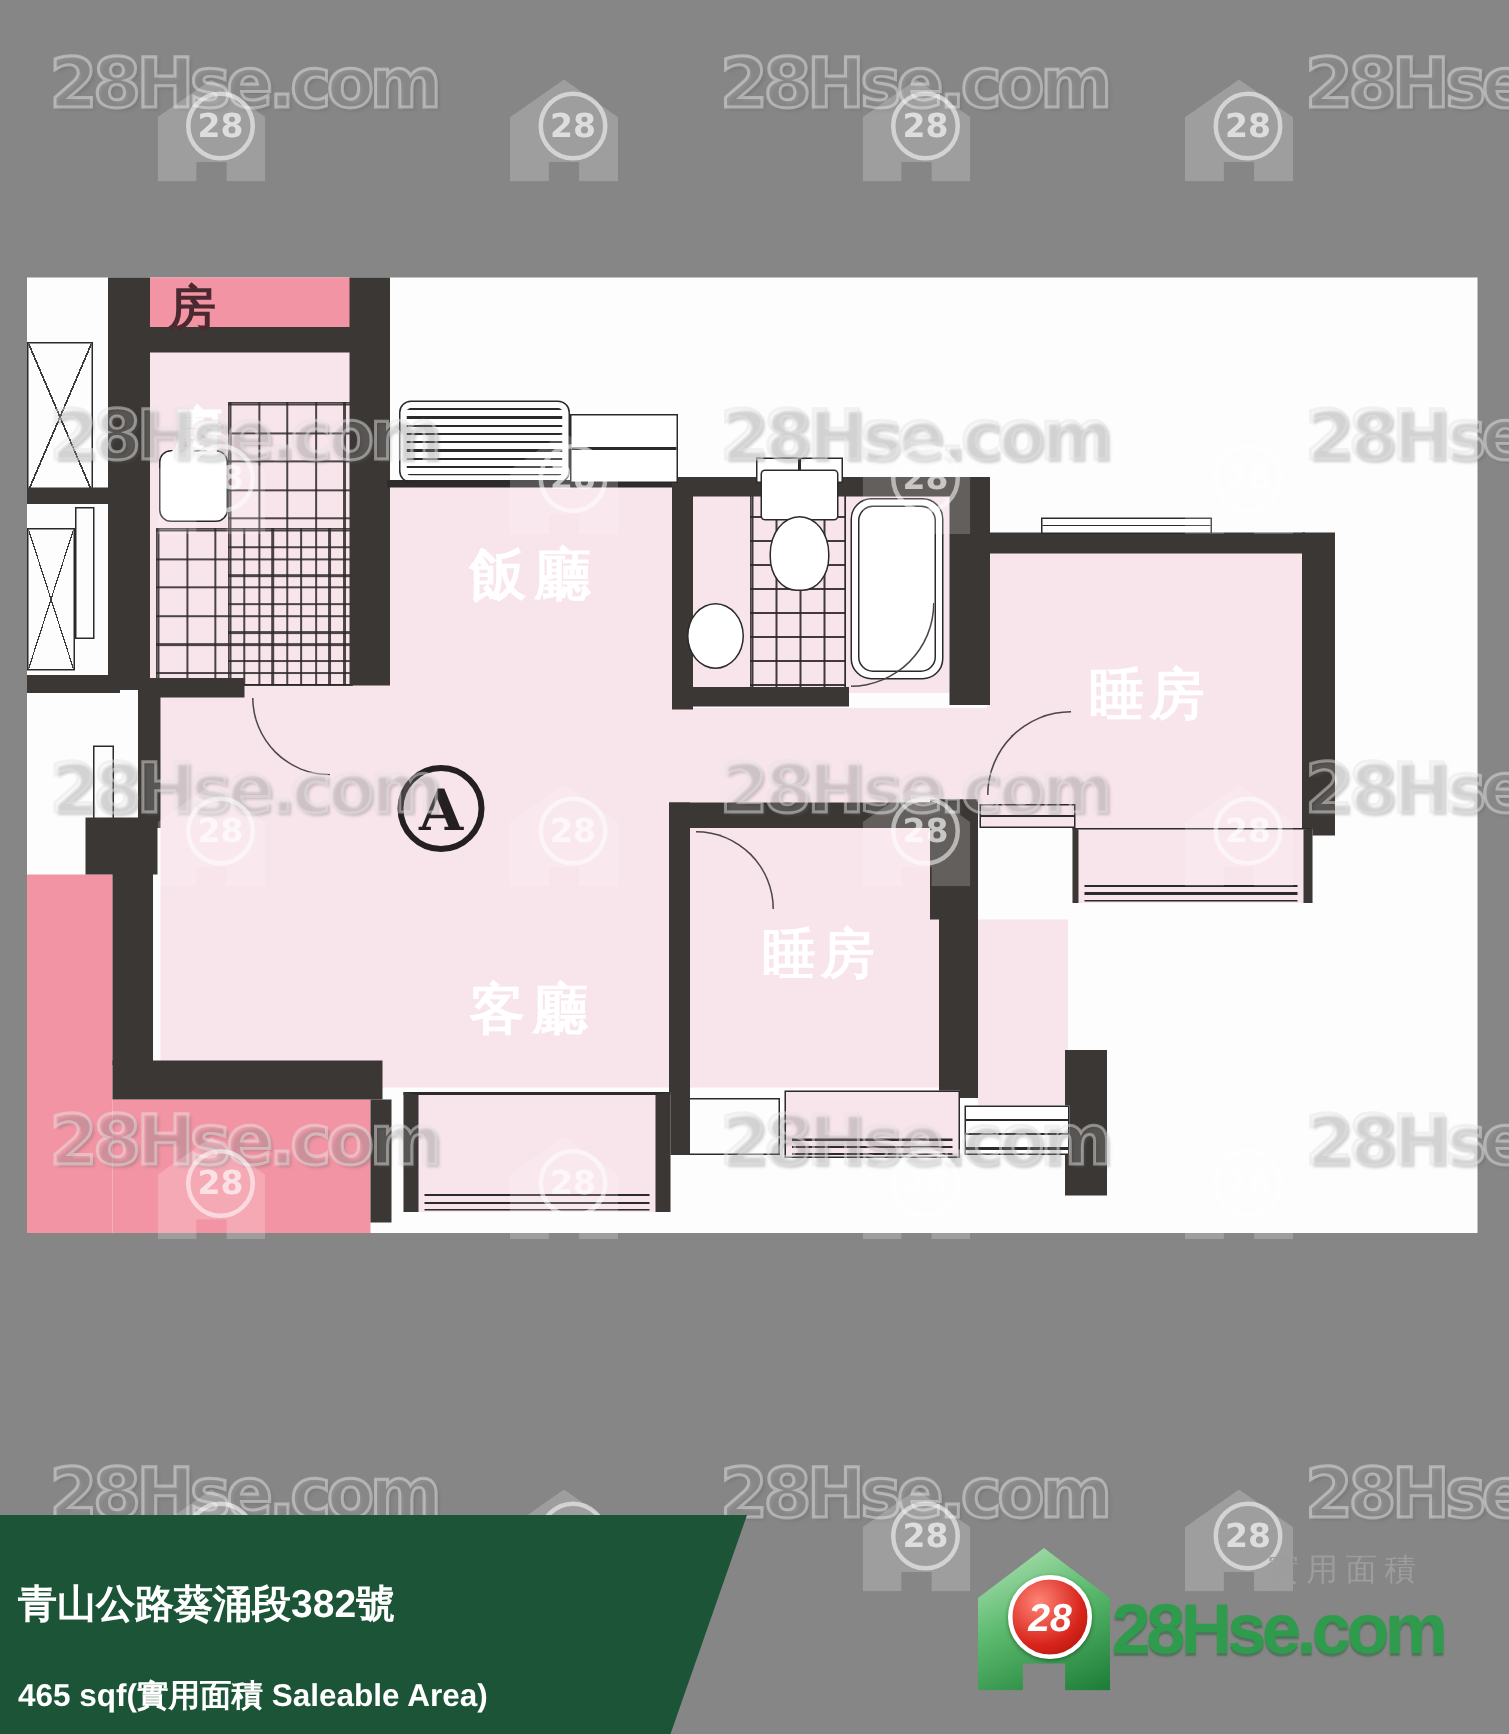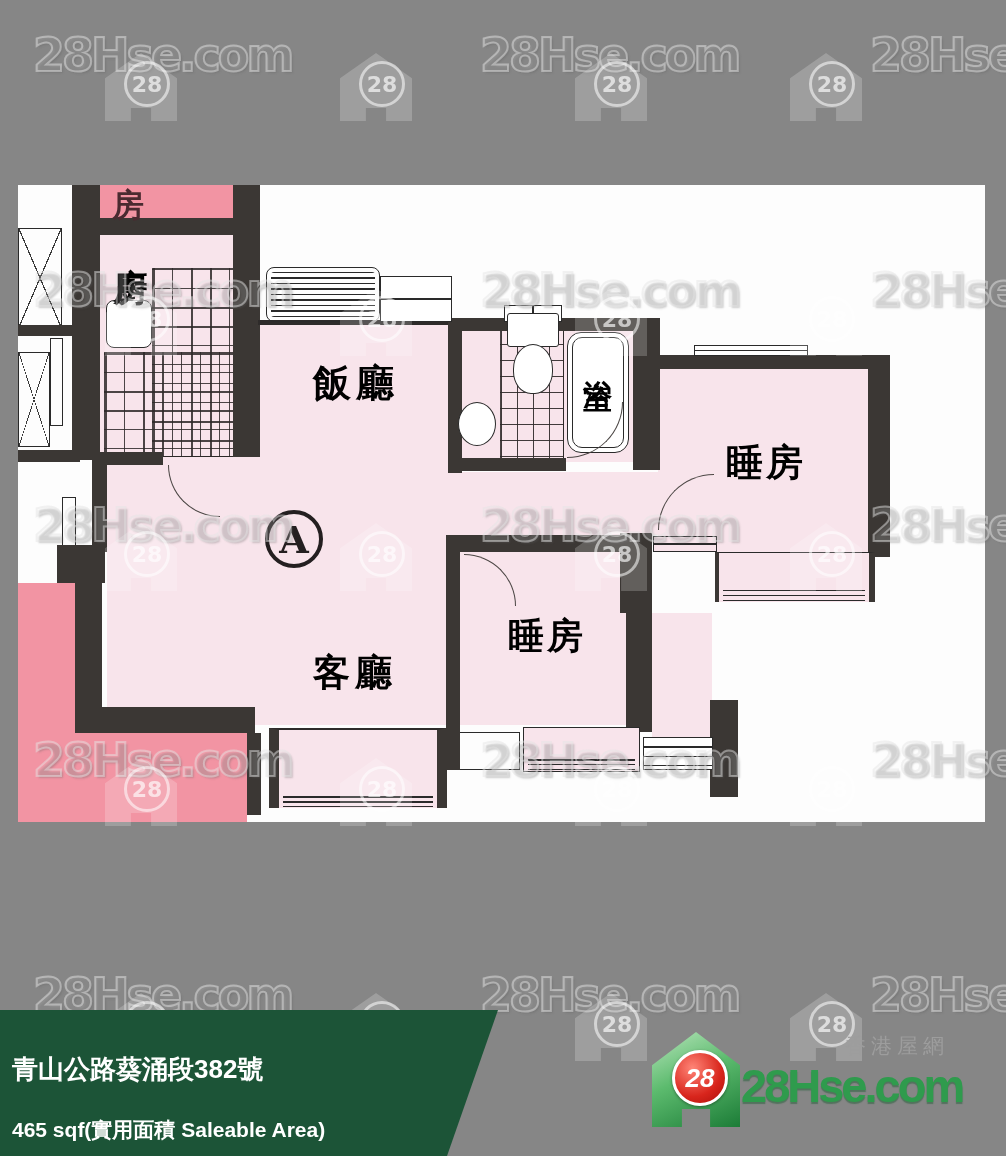--- a/index.html
+++ b/index.html
@@ -16,21 +16,21 @@
     background-image:
       repeating-linear-gradient(to right, rgba(45,40,40,.85) 0, rgba(45,40,40,.85) 1.5px, transparent 1.5px, transparent 19px),
       repeating-linear-gradient(to bottom, rgba(45,40,40,.85) 0, rgba(45,40,40,.85) 1.5px, transparent 1.5px, transparent 19px);
     border:1.5px solid rgba(45,40,40,.85);}
   .grid.small{background-image:
       repeating-linear-gradient(to right, rgba(45,40,40,.9) 0, rgba(45,40,40,.9) 1.5px, transparent 1.5px, transparent 16px),
       repeating-linear-gradient(to bottom, rgba(45,40,40,.9) 0, rgba(45,40,40,.9) 1.5px, transparent 1.5px, transparent 16px);}
   .win{position:absolute;background:#fff;border:1.5px solid #2a2a2a;z-index:4;box-sizing:border-box;}
   .fix{position:absolute;background:#fff;border:1.6px solid #2a2a2a;z-index:5;box-sizing:border-box;}
   .arc{position:absolute;z-index:5;box-sizing:border-box;border:0 solid #4a4543;}
-  .lbl{position:absolute;z-index:6;color:#000000;font-family:"Liberation Serif","DejaVu Serif",serif;
+  .lbl{position:absolute;z-index:6;color:#ffffff;font-family:"Liberation Serif","DejaVu Serif",serif;
        font-weight:bold;white-space:nowrap;}
   .vert{writing-mode:vertical-rl;text-orientation:upright;letter-spacing:2px;}
   .lift{position:absolute;background:#fdfdfd;border:1.5px solid #2a2a2a;z-index:3;box-sizing:border-box;
     background-image:linear-gradient(to bottom right, transparent 49.3%, #3a3a3a 49.3%, #3a3a3a 50.7%, transparent 50.7%),
                      linear-gradient(to top right,    transparent 49.3%, #3a3a3a 49.3%, #3a3a3a 50.7%, transparent 50.7%);}
   .bay-lines{position:absolute;left:4px;right:4px;bottom:1px;height:11px;z-index:5;
     background-image:repeating-linear-gradient(to bottom, #2a2a2a 0, #2a2a2a 1.5px, transparent 1.5px, transparent 5px);}
   .marker{position:absolute;z-index:6;border:4px solid #241f20;border-radius:50%;
     display:flex;align-items:center;justify-content:center;
     font-family:"DejaVu Serif","Liberation Serif",serif;font-weight:bold;color:#241f20;}
@@ -225,15 +225,15 @@
   <div class="wm-badge" style="left:809px;top:1001px">28</div>
 
   <div class="banner">
     <div class="l2">青山公路葵涌段382號</div>
     <div class="l4">465 sqf(實用面積 Saleable Area)</div>
   </div>
 
   <div class="logo-house"></div>
   <div class="logo-badge">28</div>
   <div class="logo-site">28Hse.com</div>
-  <div class="logo-tag">香港屋網</div>
+  <div class="logo-tag">實用面積</div>
 
 </div>
 
 </body></html>

